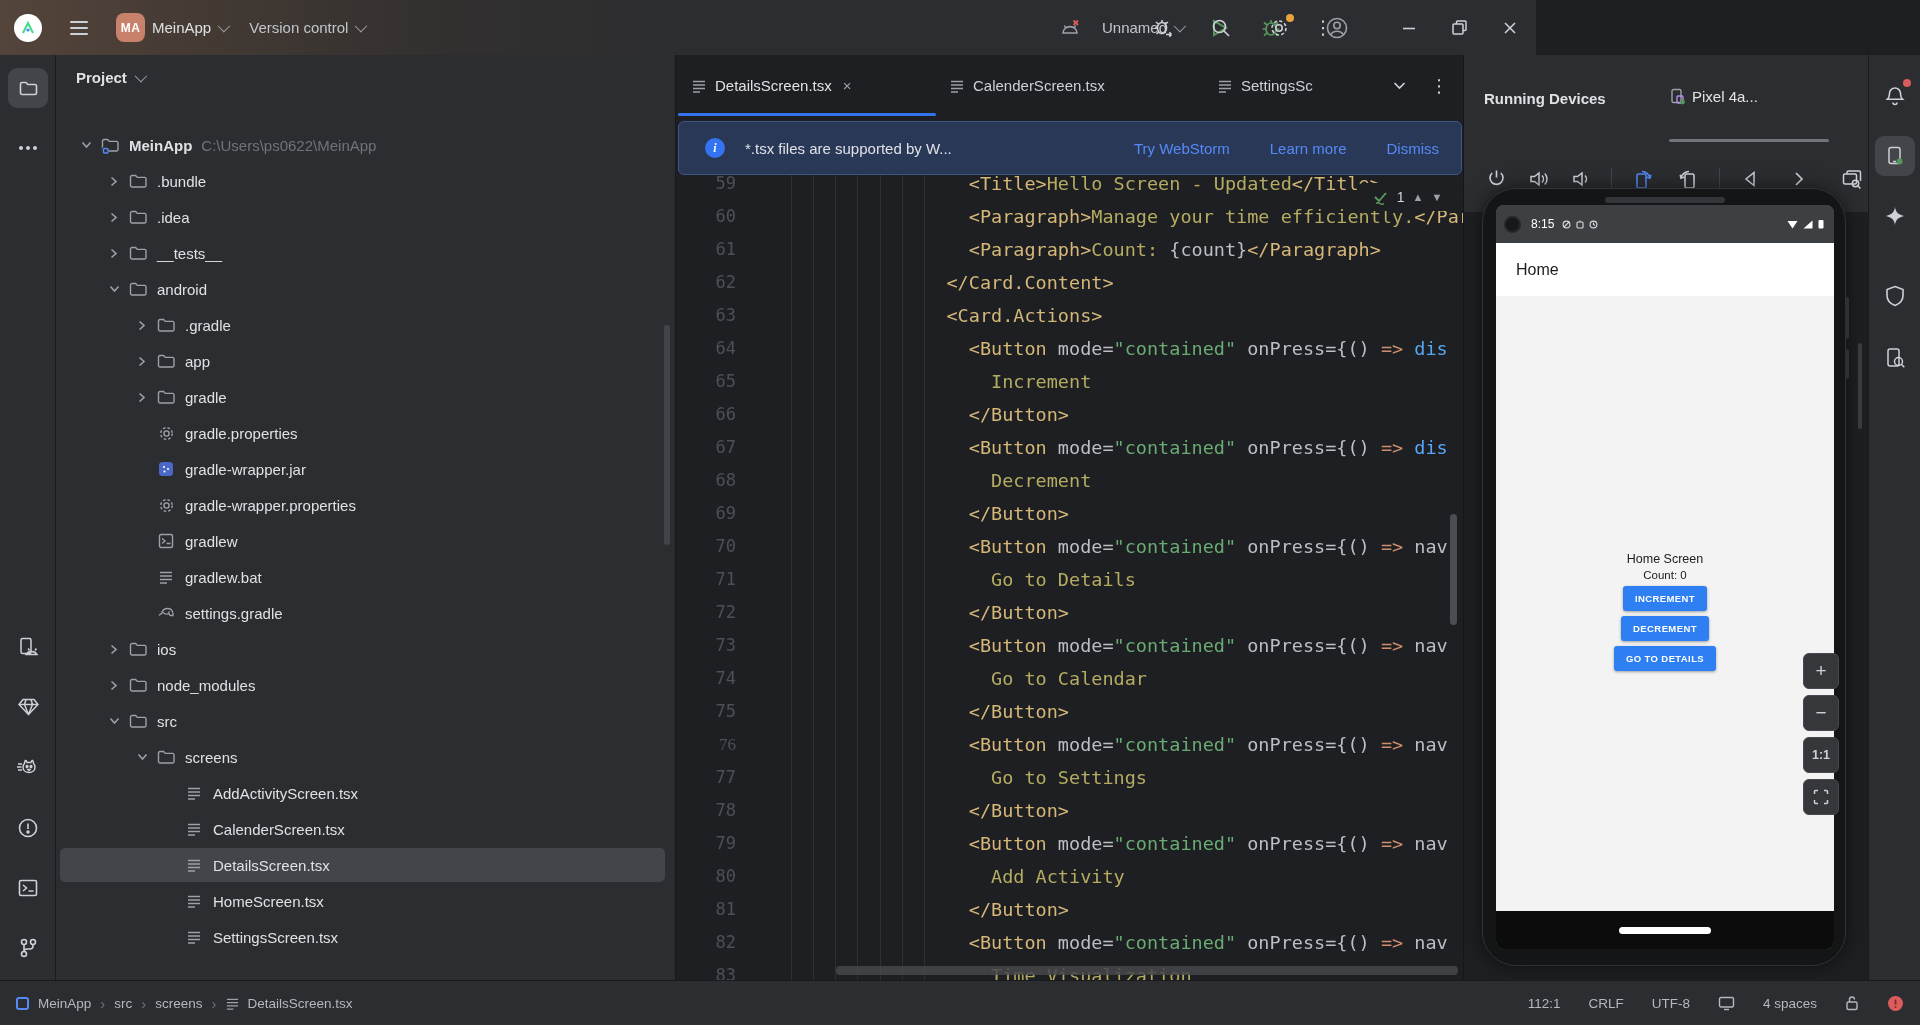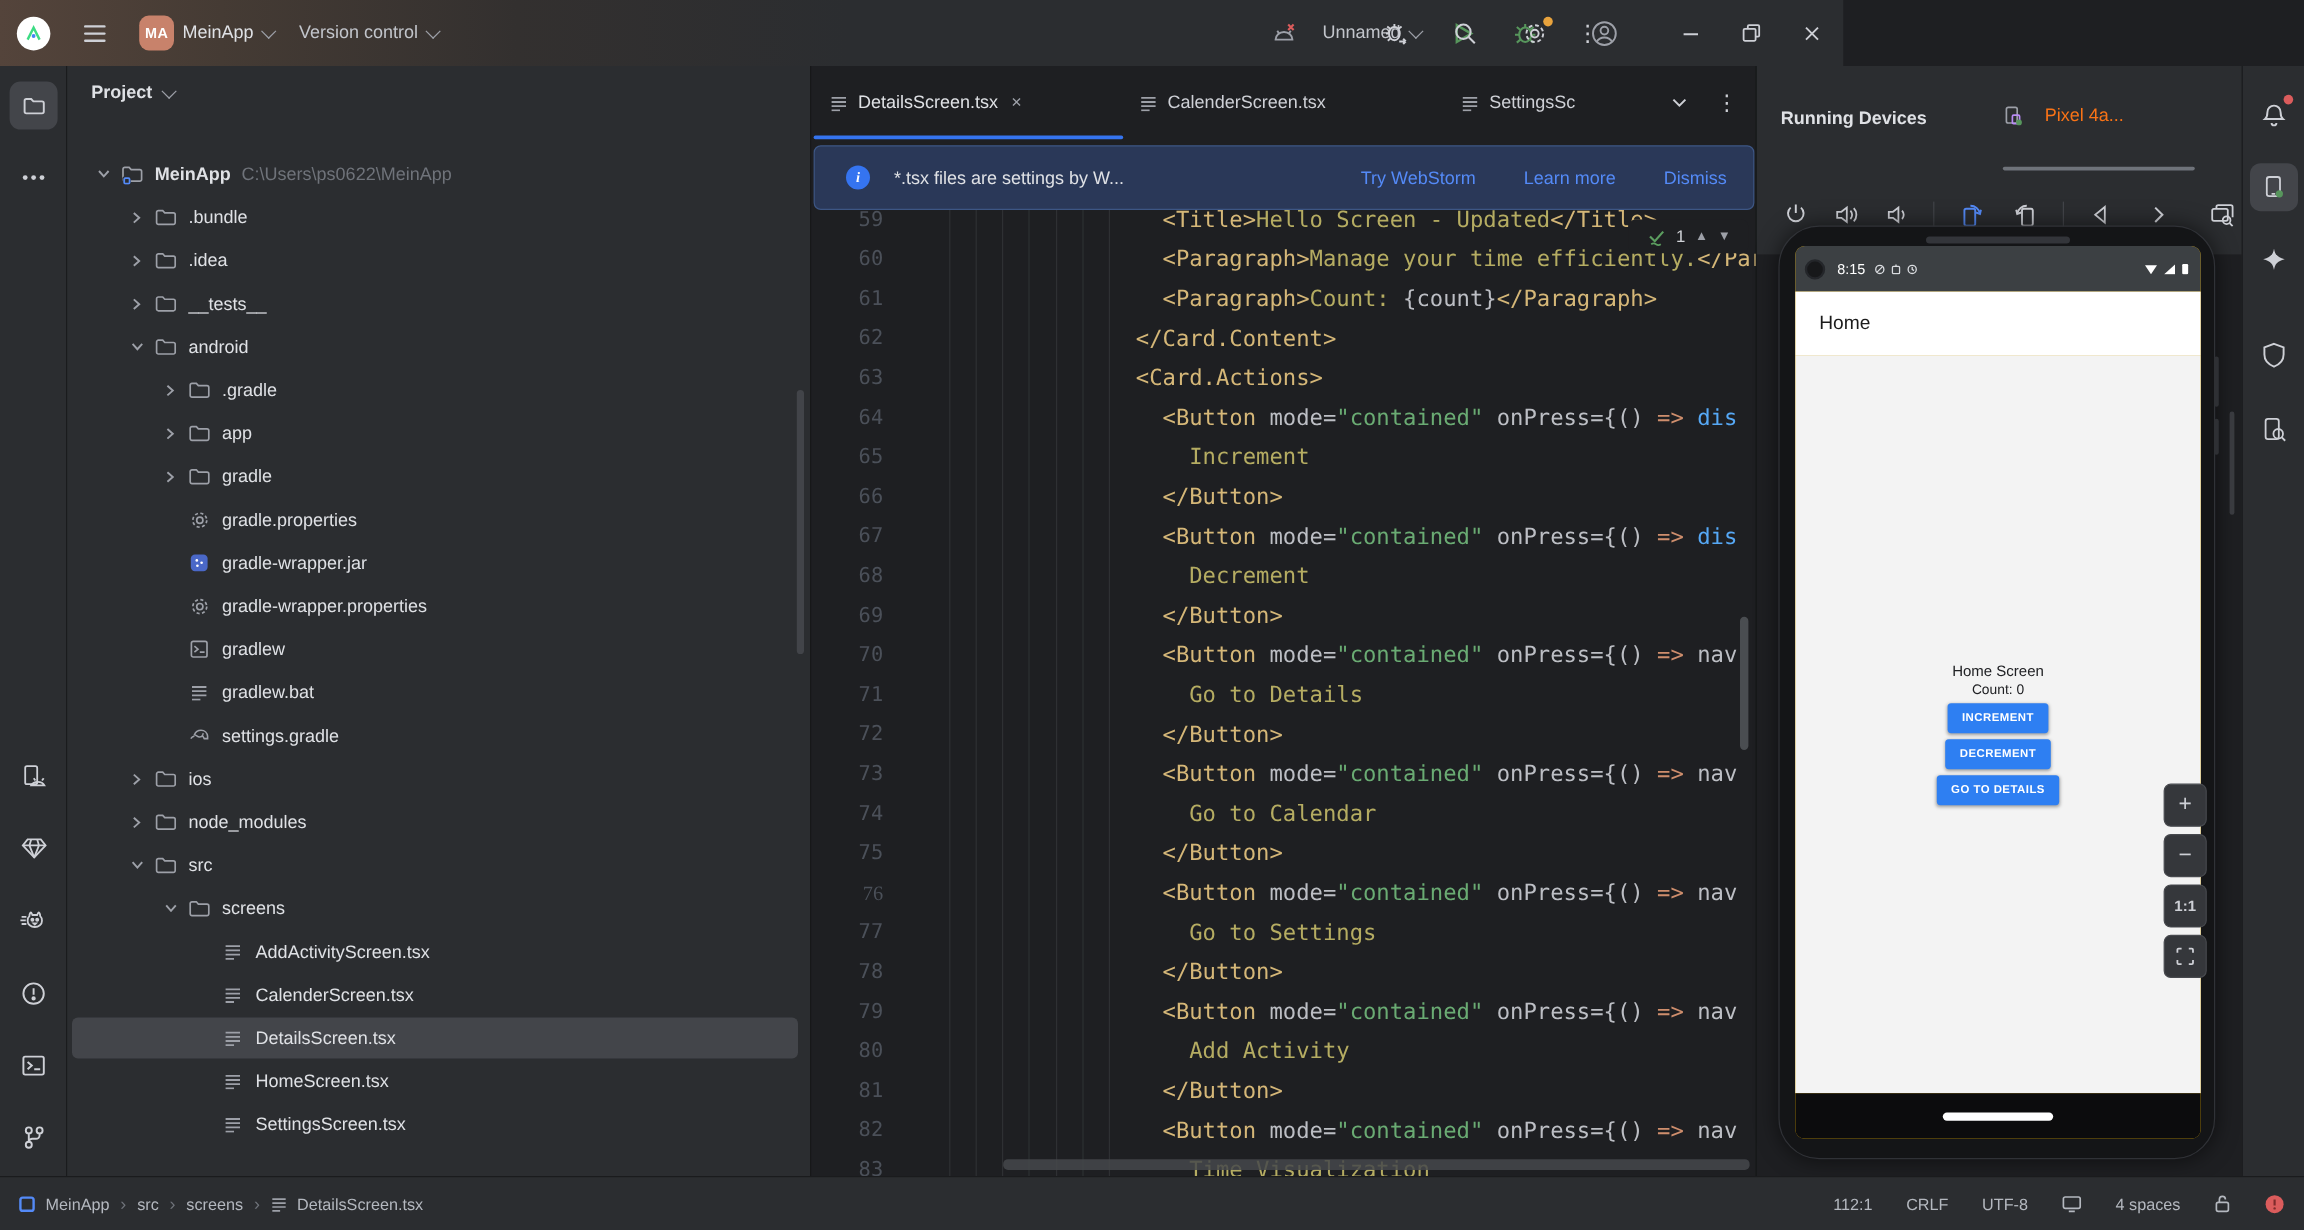--- a/index.html
+++ b/index.html
@@ -75,30 +75,30 @@
   #inspwidget .cnt { color:#D1D3D8; font-size:14px; }
   #inspwidget .arr { color:#9DA0A8; font-size:11px; cursor:pointer; }
 
   #ed-vscroll { position:absolute; right:6px; top:459px; width:7px; height:111px; background:#4A4D51; border-radius:4px; z-index:6; }
   #ed-hscroll { position:absolute; left:160px; bottom:5px; width:622px; height:9px; background:#45484B; border-radius:4px; opacity:.85; z-index:6; }
 
   
   #devices { position:absolute; left:1463px; top:55px; width:405px; height:925px; background:#1E1F22; border-left:1px solid #161718; }
   #dev-header { position:absolute; left:0; top:0; width:405px; height:90px; background:#2b2d30; }
   #dev-title { position:absolute; left:20px; top:35px; font-size:15px; font-weight:bold; color:#DFE1E5; }
-  #dev-tab { position:absolute; left:205px; top:33px; display:flex; align-items:center; gap:18px; font-size:15px; color:#f97316; cursor:pointer; }
+  #dev-tab { position:absolute; left:205px; top:33px; display:flex; align-items:center; gap:6px; font-size:15px; color:#e5e5e5; cursor:pointer; }
   #dev-tab-underline { position:absolute; left:205px; top:84px; width:160px; height:3px; background:#6F737A; border-radius:2px; }
   #dev-toolbar { position:absolute; left:0; top:90px; width:405px; height:67px; background:#2b2d30; display:flex; align-items:center; gap:21px; padding-left:22px; }
   .vdiv { width:1px; height:22px; background:#43454A; }
 
   #phone { position:absolute; left:18px; top:133px; width:364px; height:778px; background:#141517;
     border:1px solid #303237; border-radius:34px; box-shadow:0 0 18px rgba(0,0,0,.55); }
   #speaker { position:absolute; left:122px; top:8px; width:120px; height:6px; border-radius:3px; background:#33353a; }
   .side-btn { position:absolute; right:-4px; width:4px; height:42px; background:#2e3034; border-radius:2px; }
-  #screen { position:absolute; left:13px; top:16px; width:338px; height:744px; border-radius:8px; overflow:hidden; background:#eab308; }
+  #screen { position:absolute; left:13px; top:16px; width:338px; height:744px; border-radius:8px; overflow:hidden; background:#15803d; }
   #s-statusbar { position:absolute; left:0; top:0; width:338px; height:38px; background:#3C4043; display:flex; align-items:center; color:#fff; }
   #punch { width:17px; height:17px; border-radius:50%; background:#17181a; border:2px solid #24262a; margin-left:8px; }
   #s-time { font-size:12px; margin-left:10px; }
   .sb-mini { display:flex; gap:5px; margin-left:8px; align-items:center; }
   .sb-right { margin-left:auto; display:flex; gap:5px; align-items:center; padding-right:10px; }
   #s-appbar { position:absolute; left:0; top:38px; width:338px; height:53px; background:#fff; display:flex; align-items:center; box-shadow:0 1px 3px rgba(0,0,0,.12); }
   #s-appbar span { color:#1c1c1c; font-size:16px; margin-left:20px; }
   #s-content { position:absolute; left:0; top:91px; width:338px; height:615px; background:#F3F3F3;
     display:flex; flex-direction:column; align-items:center; }
   #s-content .t1 { margin-top:256px; font-size:12.5px; color:#202124; }
@@ -670,21 +670,21 @@
       <div class="ln" style="top: 838px;">81</div>
       <div class="cl" style="top: 838px;"><span class="t">                    &lt;/Button&gt;</span></div>
       <div class="ln" style="top: 871px;">82</div>
       <div class="cl" style="top: 871px;"><span class="t">                    &lt;Button</span><span class="a"> mode=</span><span class="s">"contained"</span><span class="a"> onPress={() </span><span class="r">=&gt;</span><span class="a"> nav</span></div>
       <div class="ln" style="top: 904px;">83</div>
       <div class="cl" style="top: 904px;"><span class="x">                      Time Visualization</span></div>
     </div>
 
   <div id="banner">
     <span class="info">i</span>
-    <span class="btext">*.tsx files are settings by W...</span>
+    <span class="btext">*.tsx files are supported by W...</span>
     <span class="links">
       <span>Try WebStorm</span>
       <span>Learn more</span>
       <span>Dismiss</span>
     </span>
   </div>
 
   <div id="inspwidget">
     <svg width="17" height="17" viewBox="0 0 17 17">
         <path d="M3 8l4 4 7-8" fill="none" stroke="#5C9E60" stroke-width="1.8"></path>

